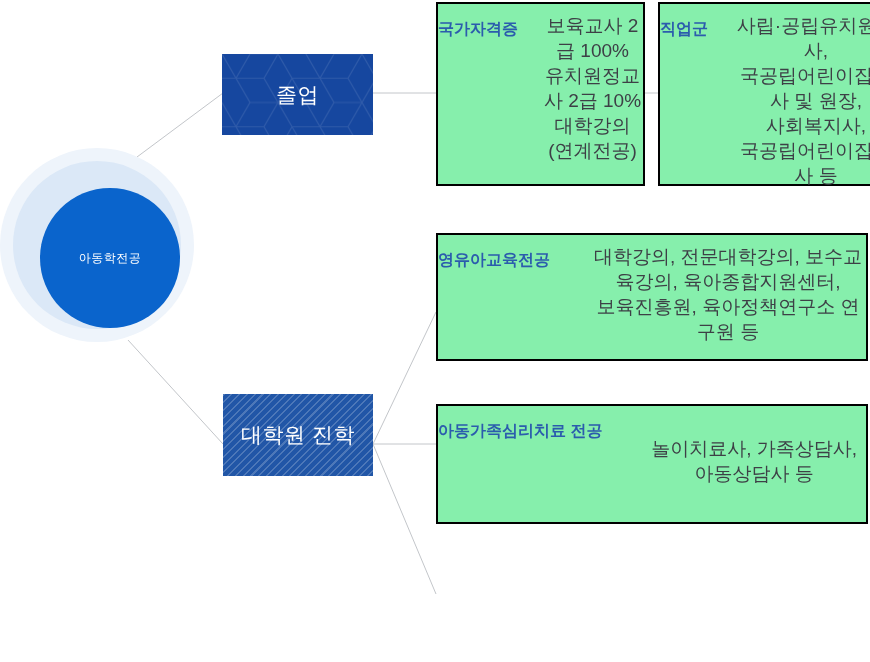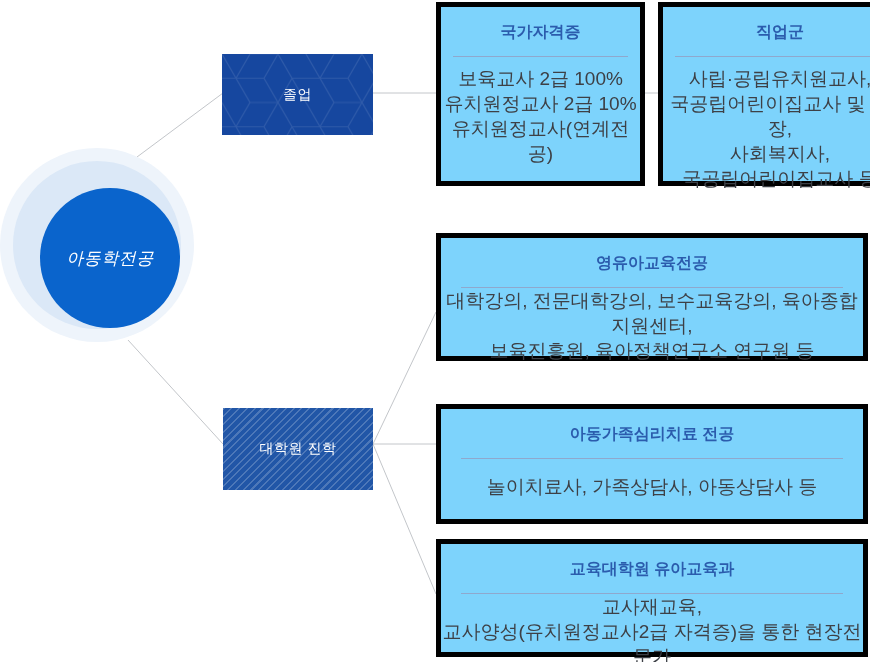--- a/index.html
+++ b/index.html
@@ -11,34 +11,34 @@
   #connectors{position:absolute;left:0;top:0;z-index:0;}
   #connectors line{stroke:#c3c6ca;stroke-width:1;}
 
   
   .circle-outer{position:absolute;left:0;top:148px;width:194px;height:194px;border-radius:50%;
     background:#eef4fb;z-index:1;}
   .circle-mid{position:absolute;left:13px;top:13px;width:168px;height:168px;border-radius:50%;
     background:#dbe8f7;}
   .circle-inner{position:absolute;left:27px;top:27px;width:140px;height:140px;border-radius:50%;
     background:#0a64cc;display:flex;align-items:center;justify-content:center;}
-  .circle-inner span{color:#ffffff;font-size:17px;letter-spacing:0.5px;font-style:italic;}
+  .circle-inner span{color:#ffffff;font-size:12px;letter-spacing:0.5px;}
 
   
   .branch{position:absolute;z-index:2;display:flex;align-items:center;justify-content:center;
-    color:#ffffff;font-size:14px;letter-spacing:0.5px;overflow:hidden;}
+    color:#ffffff;font-size:21px;letter-spacing:0.5px;overflow:hidden;}
   .branch-grad{left:222px;top:54px;width:151px;height:81px;background:#16479f;}
-  .branch-gradschool{left:223px;top:408px;width:150px;height:82px;background:#2156a7;
+  .branch-gradschool{left:223px;top:394px;width:150px;height:82px;background:#2156a7;
     background-image:repeating-linear-gradient(135deg,rgba(255,255,255,0.20) 0 1.5px,rgba(255,255,255,0) 1.5px 5.5px);}
   .branch .label{position:relative;z-index:2;}
   .hex-pattern{position:absolute;left:0;top:0;z-index:1;}
 
   
-  .card{position:absolute;z-index:2;box-sizing:border-box;background:#7dd3fc;
-    border:5px solid #000000;display:flex;flex-direction:column;}
+  .card{position:absolute;z-index:2;box-sizing:border-box;background:#86efac;
+    border:2px solid #000000;display:flex;flex-direction:row;}
   .card-title{margin-top:15px;text-align:center;color:#2b5cad;font-size:16px;font-weight:600;}
   .card-divider{height:1px;background:#8fa8cd;margin:13px 12px 0 12px;flex:none;}
   .card--wide .card-divider{margin:13px 20px 0 20px;}
   .card-body{flex:1;display:flex;flex-direction:column;justify-content:center;
     text-align:center;color:#3d4046;font-size:19px;line-height:25px;padding-bottom:6px;}
   .card--top .card-body{justify-content:flex-start;padding-top:9px;padding-bottom:0;}
 
   .card-c0{left:436px;top:2px;width:209px;height:184px;}
   .card-c1{left:658px;top:2px;width:244px;height:184px;}
   .card-c2{left:436px;top:233px;width:432px;height:128px;}
@@ -89,21 +89,21 @@
   <div class="branch branch-gradschool">
     <span class="label">대학원 진학</span>
   </div>
 
   <div class="card card--top card-c0">
     <div class="card-title">국가자격증</div>
     <div class="card-divider"></div>
     <div class="card-body">
       <div>보육교사 2급 100%</div>
       <div>유치원정교사 2급 10%</div>
-      <div>유치원정교사(연계전공)</div>
+      <div>대학강의(연계전공)</div>
     </div>
   </div>
 
   <div class="card card--top card-c1">
     <div class="card-title">직업군</div>
     <div class="card-divider"></div>
     <div class="card-body">
       <div>사립·공립유치원교사,</div>
       <div>국공립어린이집교사 및 원장,</div>
       <div>사회복지사,</div>
@@ -121,22 +121,14 @@
   </div>
 
   <div class="card card--wide card-c3">
     <div class="card-title">아동가족심리치료 전공</div>
     <div class="card-divider"></div>
     <div class="card-body">
       <div>놀이치료사, 가족상담사, 아동상담사 등</div>
     </div>
   </div>
 
-  <div class="card card--wide card-c4">
-    <div class="card-title">교육대학원 유아교육과</div>
-    <div class="card-divider"></div>
-    <div class="card-body">
-      <div>교사재교육,</div>
-      <div>교사양성(유치원정교사2급 자격증)을 통한 현장전문가</div>
-    </div>
-  </div>
 
 </div>
 
 </body></html>

